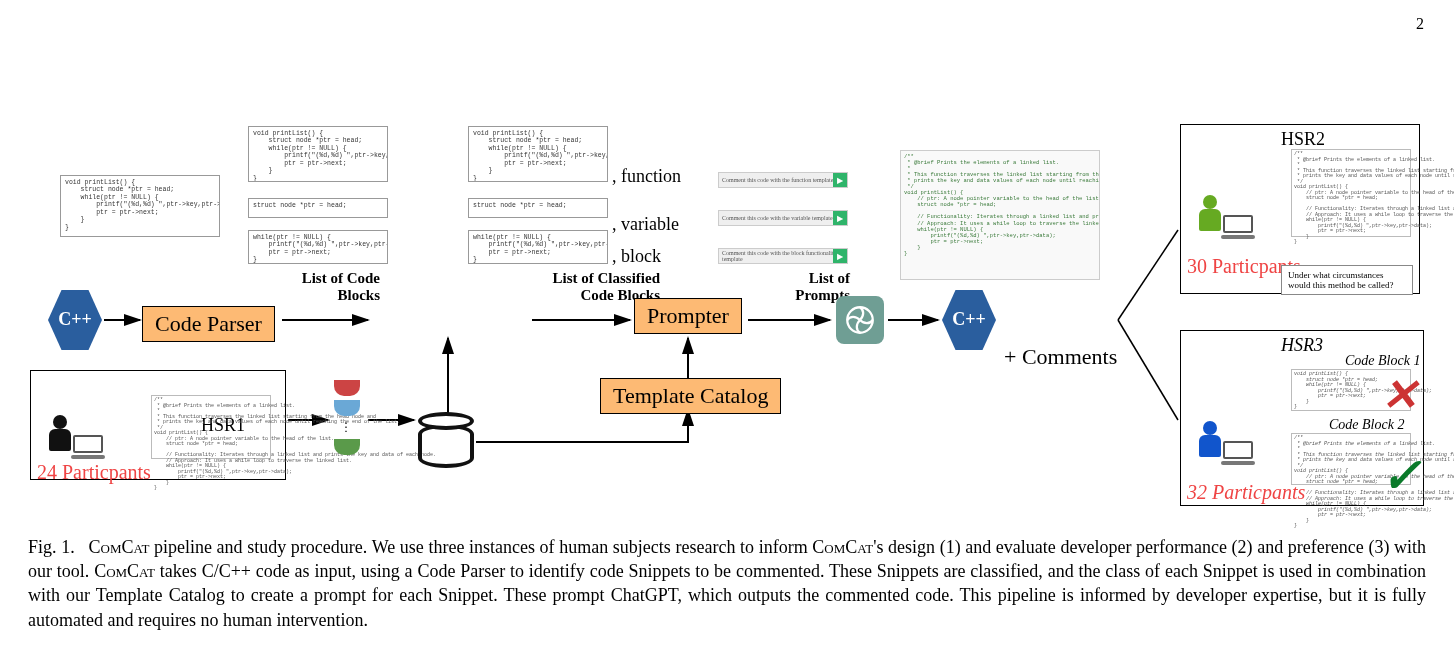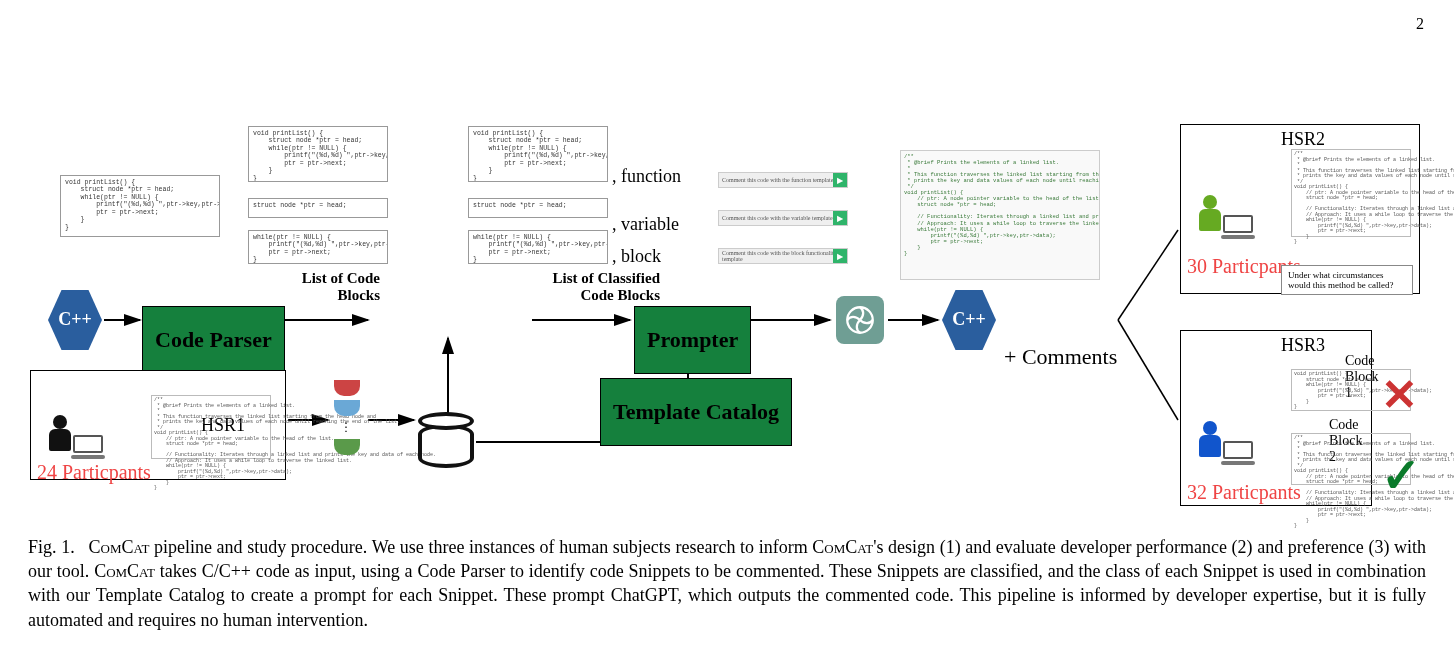--- a/index.html
+++ b/index.html
@@ -10,26 +10,25 @@
     background: #fff;
     color: #000;
     position: relative;
     overflow: hidden;
   }
   .page-num { position:absolute; top:15px; right:30px; font-size:16px; }
   .diagram { position:absolute; top:120px; left:30px; width:1394px; height:400px; }
   .node-box {
     position:absolute;
     border:1.5px solid #000;
-    background:#15803d;
+    background:#fdba74;
     color:#000;
     font-size:22px;
-    padding:20px 12px;
+    padding:4px 12px;
     white-space:nowrap;
-    font-weight:bold;
   }
   .label { position:absolute; font-size:15px; text-align:right; color:#000;font-weight:bold; }
   .small-label { position:absolute; font-size:20px; color:#ef4444; }
   .code-card {
     position:absolute;
     border:1px solid #999;
     background:#fff;
     font-family: "Courier New", monospace;
     font-size:6.5px;
     color:#333;
@@ -172,27 +171,29 @@
   <div class="code-card" style="left:438px; top:78px; width:140px; height:20px;">struct node *ptr = head;</div>
   <div class="tag" style="left:582px; top:94px;">, variable</div>
   <div class="code-card" style="left:438px; top:110px; width:140px; height:34px;">while(ptr != NULL) {
     printf("(%d,%d) ",ptr-&gt;key,ptr-&gt;data);
     ptr = ptr-&gt;next;
 }</div>
   <div class="tag" style="left:582px; top:126px;text-align:right;">, block</div>
   <div class="label" style="left:470px; top:150px; width:160px; white-space:pre-line;">List of Classified
 Code Blocks</div>
 
-  <div class="node-box" style="left:604px; top:186px;">Prompter</div>
+  <div class="node-box" style="left:604px; top:178px;">Prompter</div>
 
   <div class="node-box" style="left:570px; top:258px;">Template Catalog</div>
 
   <div class="prompt-bar" style="left:688px; top:52px;">Comment this code with the function template</div>
   <div class="prompt-bar" style="left:688px; top:90px;">Comment this code with the variable template</div>
   <div class="prompt-bar" style="left:688px; top:128px;">Comment this code with the block functionality template</div>
+  <div class="label" style="left:730px; top:150px; width:90px; white-space:pre-line;">List of
+Prompts</div>
 
   <div class="openai-badge" style="left:806px; top:176px;">
     <svg width="34" height="34" viewBox="0 0 24 24" fill="none" stroke="#fff" stroke-width="1.6">
       <circle cx="12" cy="12" r="9"></circle>
       <path d="M12 3c3 2 3 6 0 9-3 3-3 7 0 9M3 12c2-3 6-3 9 0 3 3 7 3 9 0"></path>
     </svg>
   </div>
 
   <div class="commented-card" style="left:870px; top:30px; width:200px; height:130px;">/**
  * @brief Prints the elements of a linked list.
@@ -277,21 +278,21 @@
     // Approach: It uses a while loop to traverse the linked list.
     while(ptr != NULL) {
         printf("(%d,%d) ",ptr-&gt;key,ptr-&gt;data);
         ptr = ptr-&gt;next;
     }
 }</div>
     <div class="small-label" style="left:6px; top:130px;">30 Particpants</div>
     <div class="question-box" style="left:100px; top:140px; width:132px;">Under what circumstances would this method be called?</div>
   </div>
 
-  <div class="hsr-panel" style="left:1150px; top:210px; width:192px; height:176px;">
+  <div class="hsr-panel" style="left:1150px; top:210px; width:244px; height:176px;font-style:italic;">
     <div class="hsr-title" style="left:100px; top:4px;">HSR3</div>
     <div class="hsr-sub" style="left:148px; top:22px;margin-left:16px;">Code Block 1</div>
     <div class="mini-code" style="position:absolute; left:110px; top:38px; width:120px; height:42px; border:1px solid #bbb; padding:2px;">void printList() {
     struct node *ptr = head;
     while(ptr != NULL) {
         printf("(%d,%d) ",ptr-&gt;key,ptr-&gt;data);
         ptr = ptr-&gt;next;
     }
 }</div>
     <div class="cross" style="left:200px; top:38px;">✕</div>

